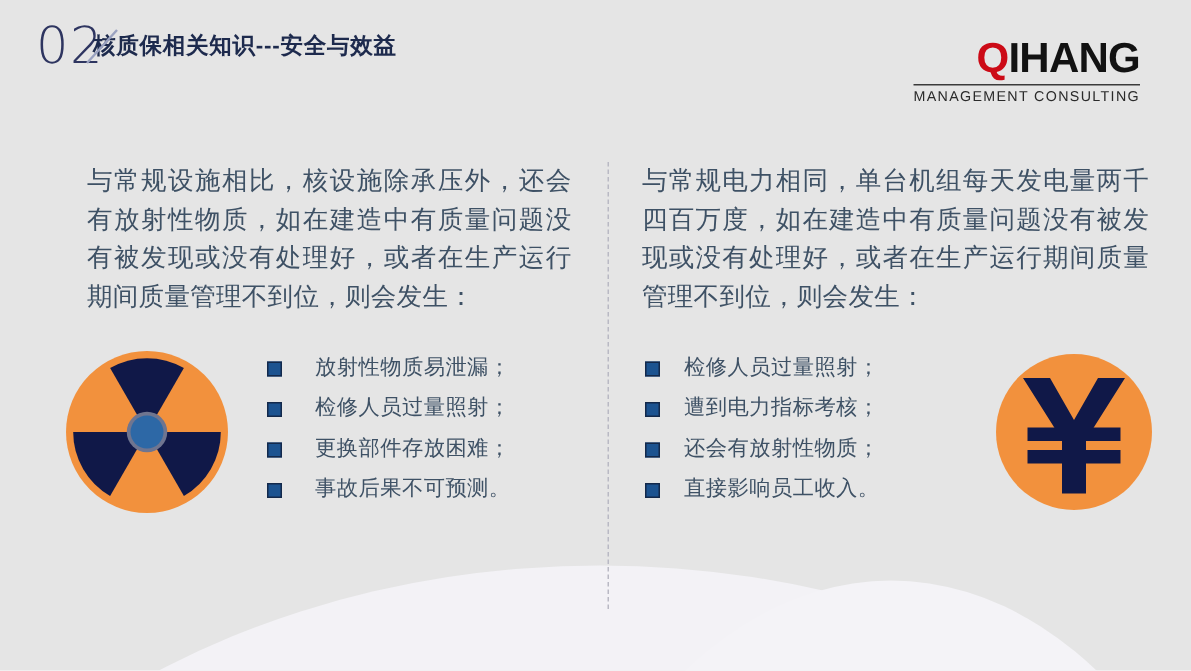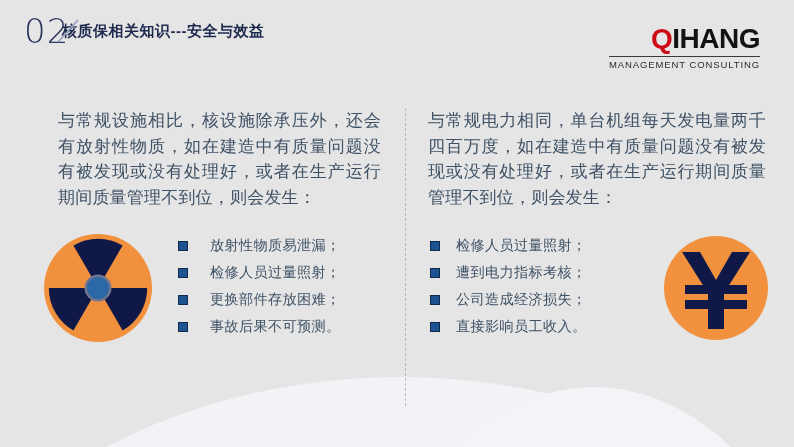--- a/index.html
+++ b/index.html
@@ -265,21 +265,21 @@
         <li>
             <span class="bullet-sq"></span>
             <span>检修人员过量照射；</span>
           </li>
         <li>
             <span class="bullet-sq"></span>
             <span>遭到电力指标考核；</span>
           </li>
         <li>
             <span class="bullet-sq"></span>
-            <span>公司造成经济损失；</span>
+            <span>还会有放射性物质；</span>
           </li>
         <li>
             <span class="bullet-sq"></span>
             <span>直接影响员工收入。</span>
           </li>
       </ul>
       <div class="icon-wrap">
         <svg width="112" height="112" viewBox="0 0 112 112" aria-hidden="true">
           <circle cx="56" cy="56" r="52" fill="#F2913D"></circle>
           <g fill="#101848">

